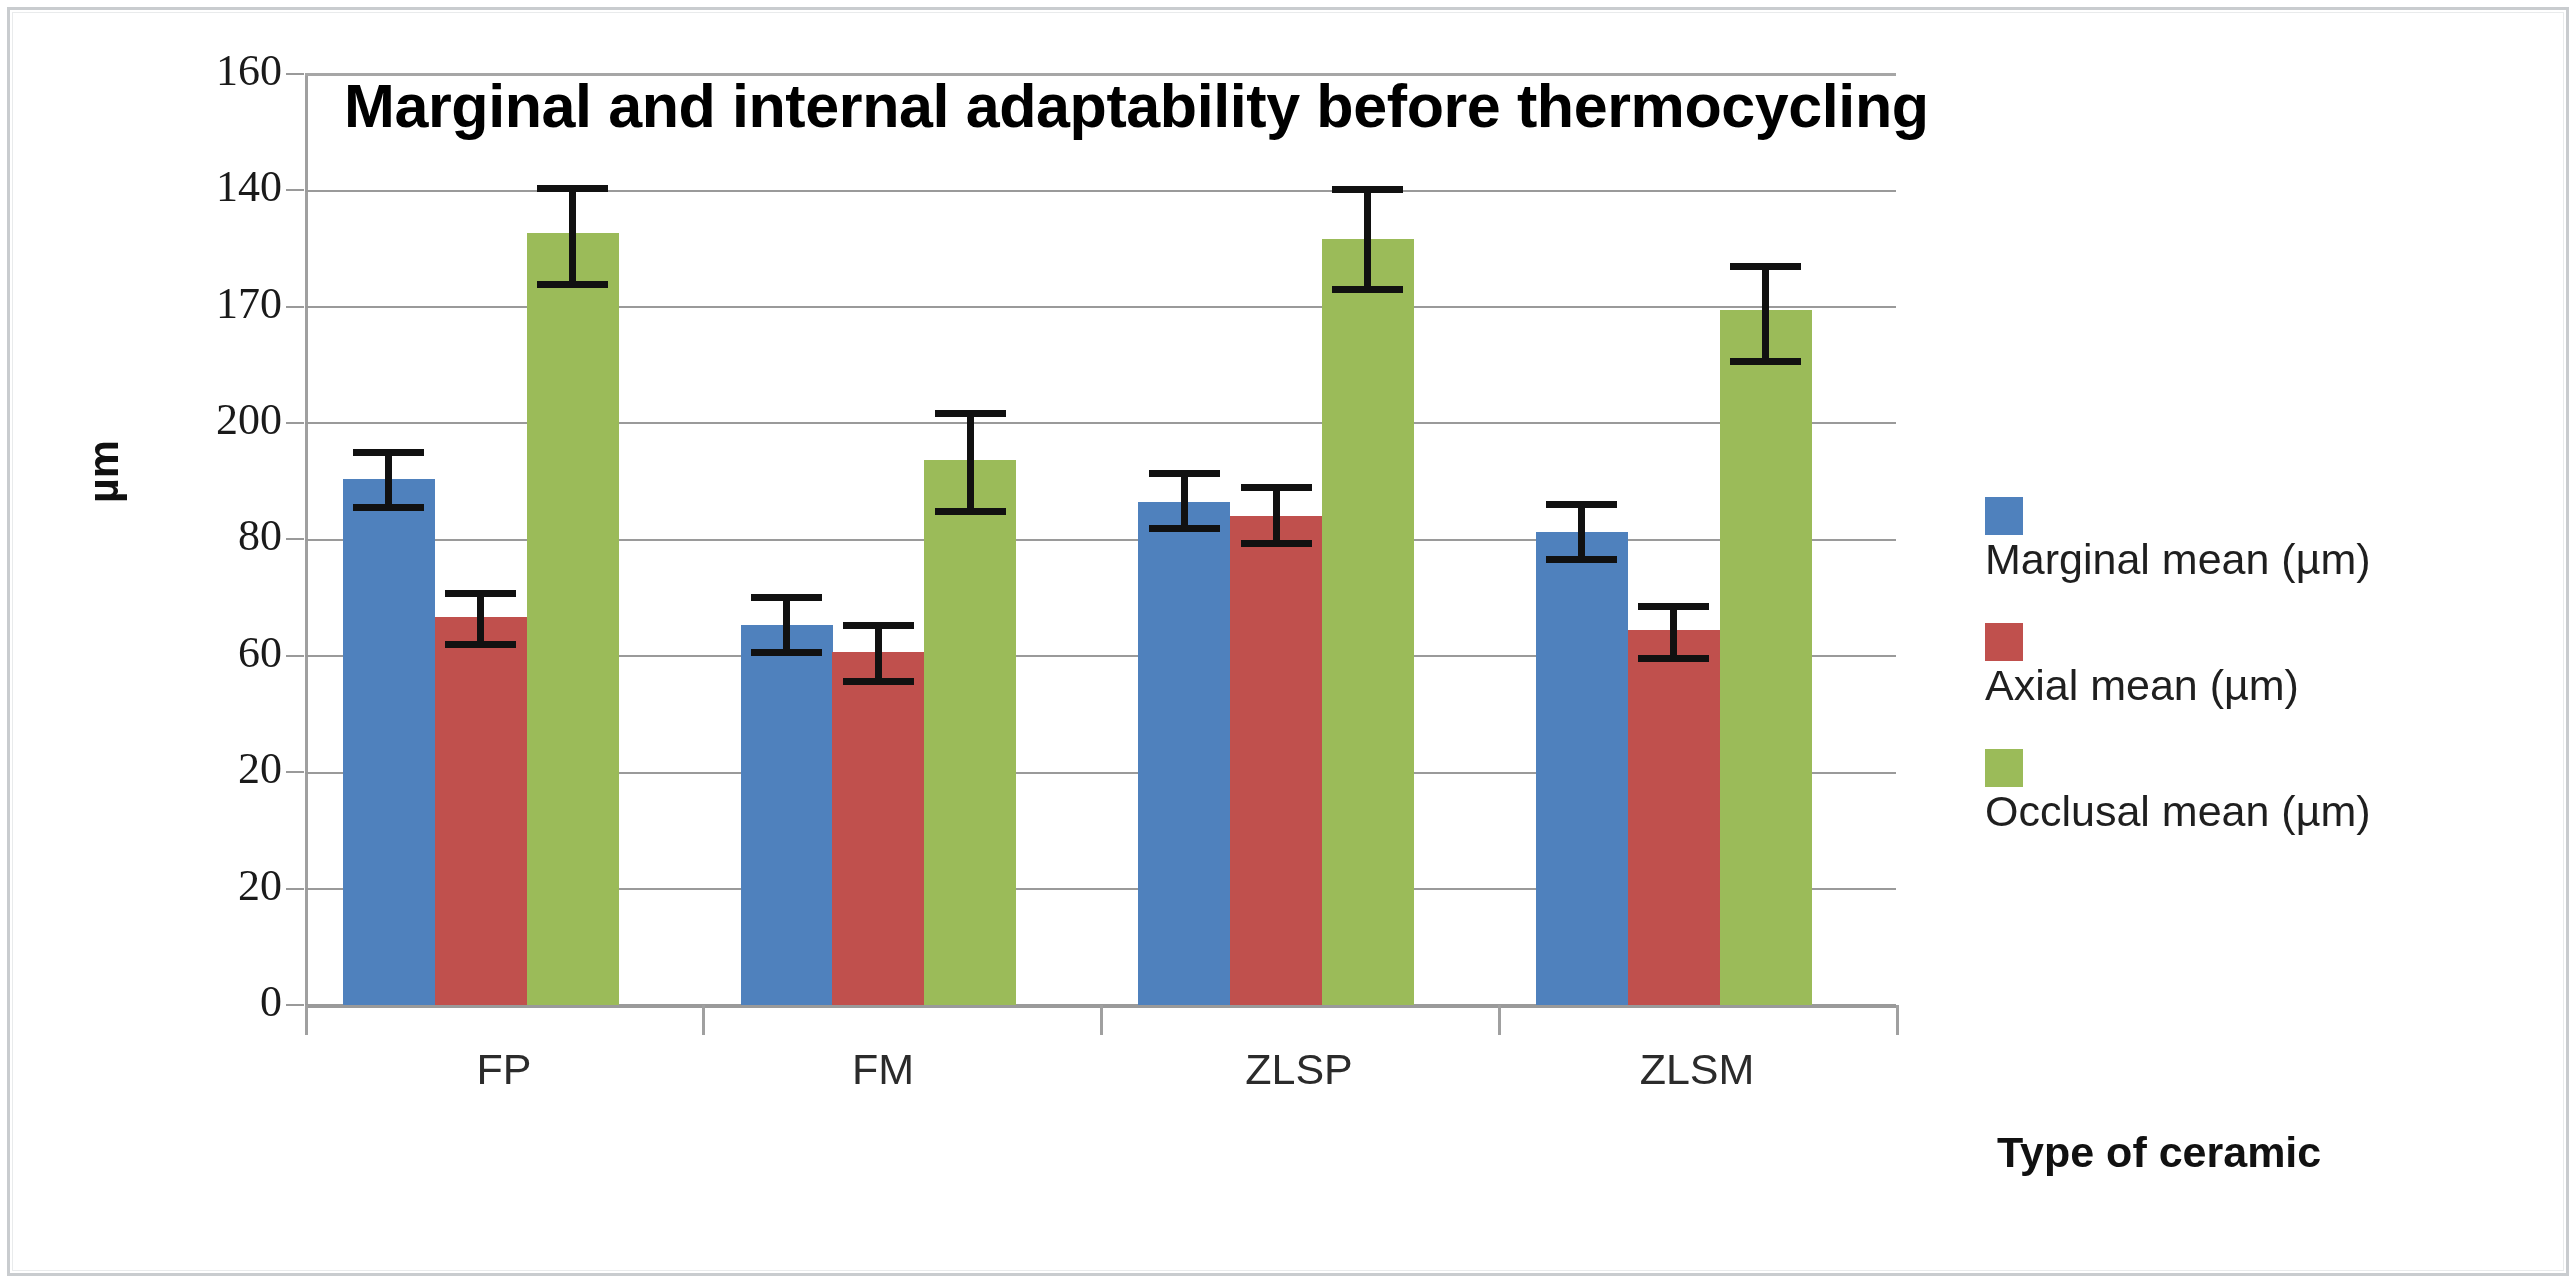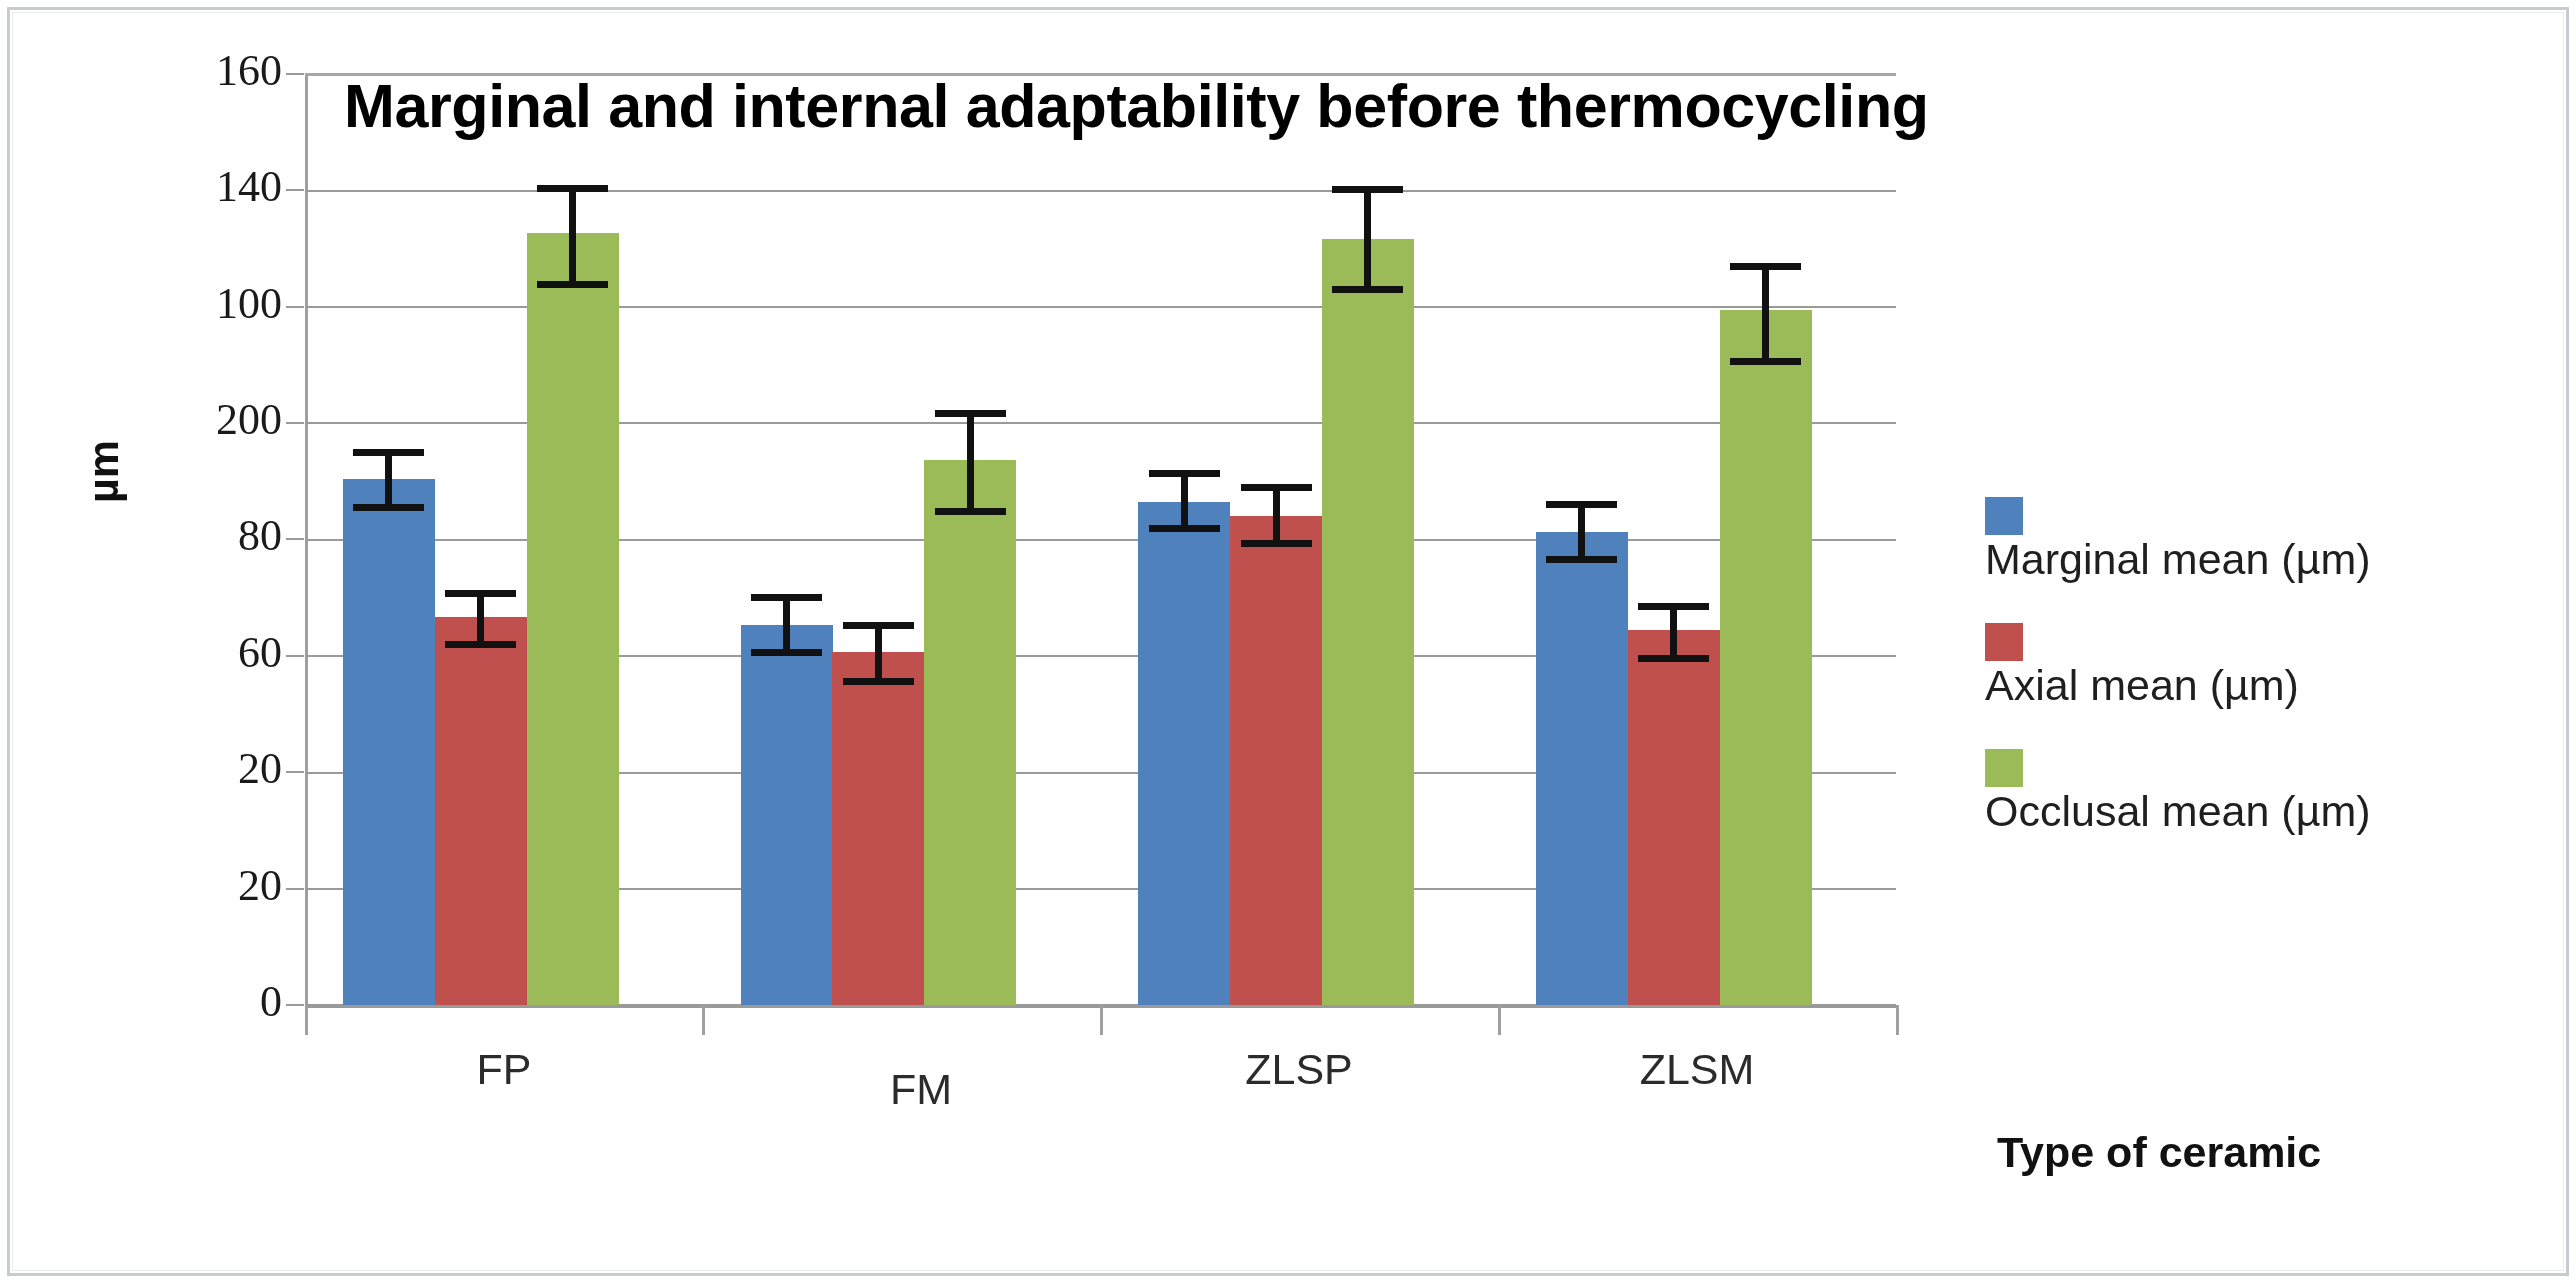--- a/index.html
+++ b/index.html
@@ -221,21 +221,21 @@
 </head>
 <body>
 
 <div id="page">
   <div class="outer-frame"></div>
   <div class="inner-frame"></div>
 
   <div class="ytick-wrap" id="ytick-wrap">
       <div class="ytick" style="top: 49px;">160</div>
       <div class="ytick" style="top: 165px;">140</div>
-      <div class="ytick" style="top: 282px;">100</div>
+      <div class="ytick" style="top: 282px;">170</div>
       <div class="ytick" style="top: 398px;">200</div>
       <div class="ytick" style="top: 514px;">80</div>
       <div class="ytick" style="top: 631px;">60</div>
       <div class="ytick" style="top: 747px;">20</div>
       <div class="ytick" style="top: 864px;">20</div>
       <div class="ytick" style="top: 980px;">0</div>
     </div>
 
   <div class="yaxis-title">µm</div>
 
@@ -329,21 +329,21 @@
 
   <div class="baseline-ext"></div>
 
   <div id="xaxis-layer">
       <div class="cat-sep" style="left: 305px;"></div>
       <div class="cat-sep" style="left: 702px;"></div>
       <div class="cat-sep" style="left: 1100px;"></div>
       <div class="cat-sep" style="left: 1498px;"></div>
       <div class="cat-sep" style="left: 1896px;"></div>
       <div class="xtick" style="left: 305px; width: 398px;">FP</div>
-      <div class="xtick" style="left: 722px; width: 398px; margin-top: 20px;">FM</div>
+      <div class="xtick" style="left: 684px; width: 398px;">FM</div>
       <div class="xtick" style="left: 1100px; width: 398px;">ZLSP</div>
       <div class="xtick" style="left: 1498px; width: 398px;">ZLSM</div>
     </div>
 
   <div class="xaxis-title">Type of ceramic</div>
 
   <div class="legend" id="legend">
       <div class="legend-item">
         <span class="legend-swatch" style="background: rgb(79, 129, 189);"></span>
         <span class="legend-label">Marginal mean (µm)</span>

